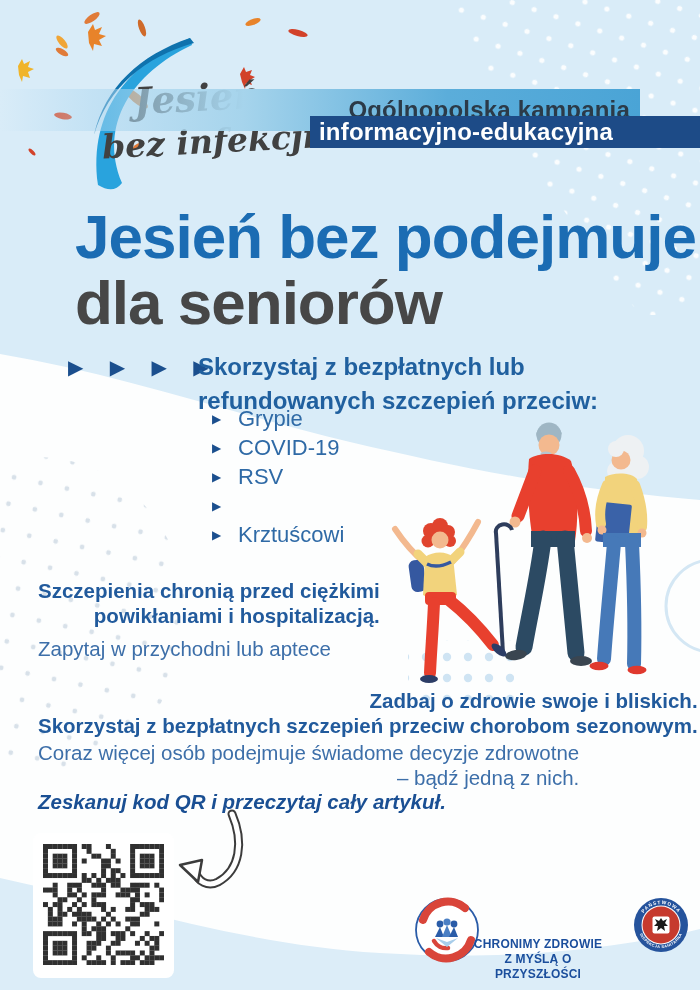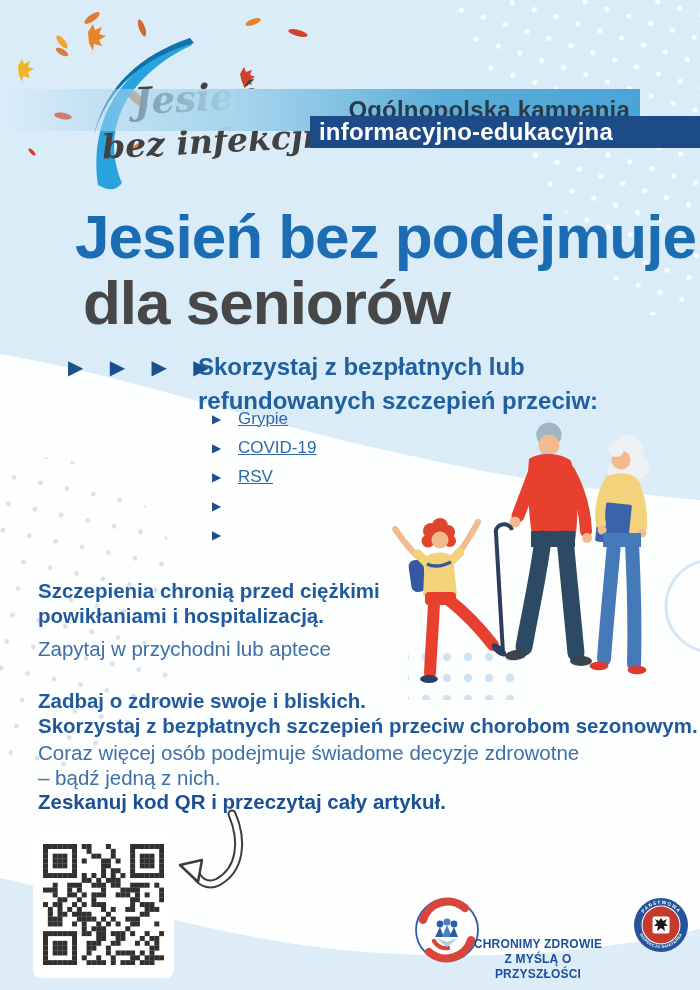--- a/index.html
+++ b/index.html
@@ -21,34 +21,34 @@
   }
   .band2 span{font-size:24px;font-weight:700;color:#ffffff;letter-spacing:.2px;}
   
   .script1{left:134px;top:76px;font-family:"DejaVu Serif",serif;font-style:italic;font-weight:700;
     font-size:37px;color:#414141;transform:rotate(-3deg);}
   .script2{left:102px;top:122px;font-family:"DejaVu Serif",serif;font-style:italic;font-weight:700;
     font-size:33px;color:#414141;transform:rotate(-3deg);}
   
   .title{left:75px;top:204px;line-height:66px;letter-spacing:-1px;}
   .title .t1{font-size:62px;font-weight:700;color:#1b6cb3;}
-  .title .t2{font-size:62px;font-weight:700;color:#474747;margin-left:8px;}
+  .title .t2{font-size:62px;font-weight:700;color:#474747;}
   
   .arrows{left:68px;top:355px;font-family:"DejaVu Sans",sans-serif;font-size:20px;color:#1b4f8e;letter-spacing:10px;}
   .vax-head{left:198px;top:350px;font-size:24px;font-weight:700;color:#20609f;line-height:34px;}
   .vax-list{left:212px;top:404px;}
   .vax-item{display:flex;align-items:center;height:29px;}
   .vax-item .bullet{font-family:"DejaVu Sans",sans-serif;font-size:12px;color:#1b4f8e;width:26px;}
-  .vax-item .lbl{font-size:17px;color:#2f6aa6;text-decoration:underline;}
-  
-  .msg{left:38px;line-height:25px;font-size:20.5px;}
+  .vax-item .lbl{font-size:22px;color:#2f6aa6;}
+  
+  .msg{left:38px;line-height:25px;font-size:20.5px;text-align:right;}
   .msg.bold{font-weight:700;color:#215a9c;}
   .msg.reg{font-weight:400;color:#3d6fa9;}
   .msg.dark{font-weight:700;color:#1a4f93;}
-  .p1{top:578px;} .p2{top:636px;} .p3{top:688px;} .p4{top:740px;} .p5{top:789px;}
+  .p1{top:578px;} .p2{top:636px;} .p3{top:688px;} .p4{top:740px;} .p5{top:789px;font-style:italic;}
   
   .qrbox{left:33px;top:833px;width:141px;height:145px;background:#ffffff;border-radius:8px;}
   
   .motto{left:460px;top:905px;width:156px;text-align:center;font-size:12px;font-weight:700;
     color:#1b4e9c;line-height:15px;letter-spacing:.2px;margin-top:32px;}
 </style>
 </head>
 <body>
 
 <div class="poster">
@@ -127,20 +127,21 @@
     </div>
     <div class="vax-item">
       <span class="bullet">▶</span>
       <span class="lbl">RSV</span>
     </div>
     <div class="vax-item">
       <span class="bullet">▶</span>
     </div>
     <div class="vax-item">
       <span class="bullet">▶</span>
+      <span class="lbl">Krztuścowi</span>
     </div>
   </div>
 
   <svg class="abs" style="left:383px;top:383px" width="317" height="317" viewBox="0 0 317 317">
 
     <g>
       <circle cx="166" cy="52" r="12.5" fill="#9fb6c4"></circle>
       <circle cx="166" cy="62" r="10.5" fill="#f3b98f"></circle>
       <path d="M153,54 a13,11 0 0 1 26,-2 l-4,-6 a14,11 0 0 0 -20,2 Z" fill="#9fb6c4"></path>
       <ellipse cx="163" cy="71" rx="5.5" ry="2.4" fill="#b7c6cf"></ellipse>

